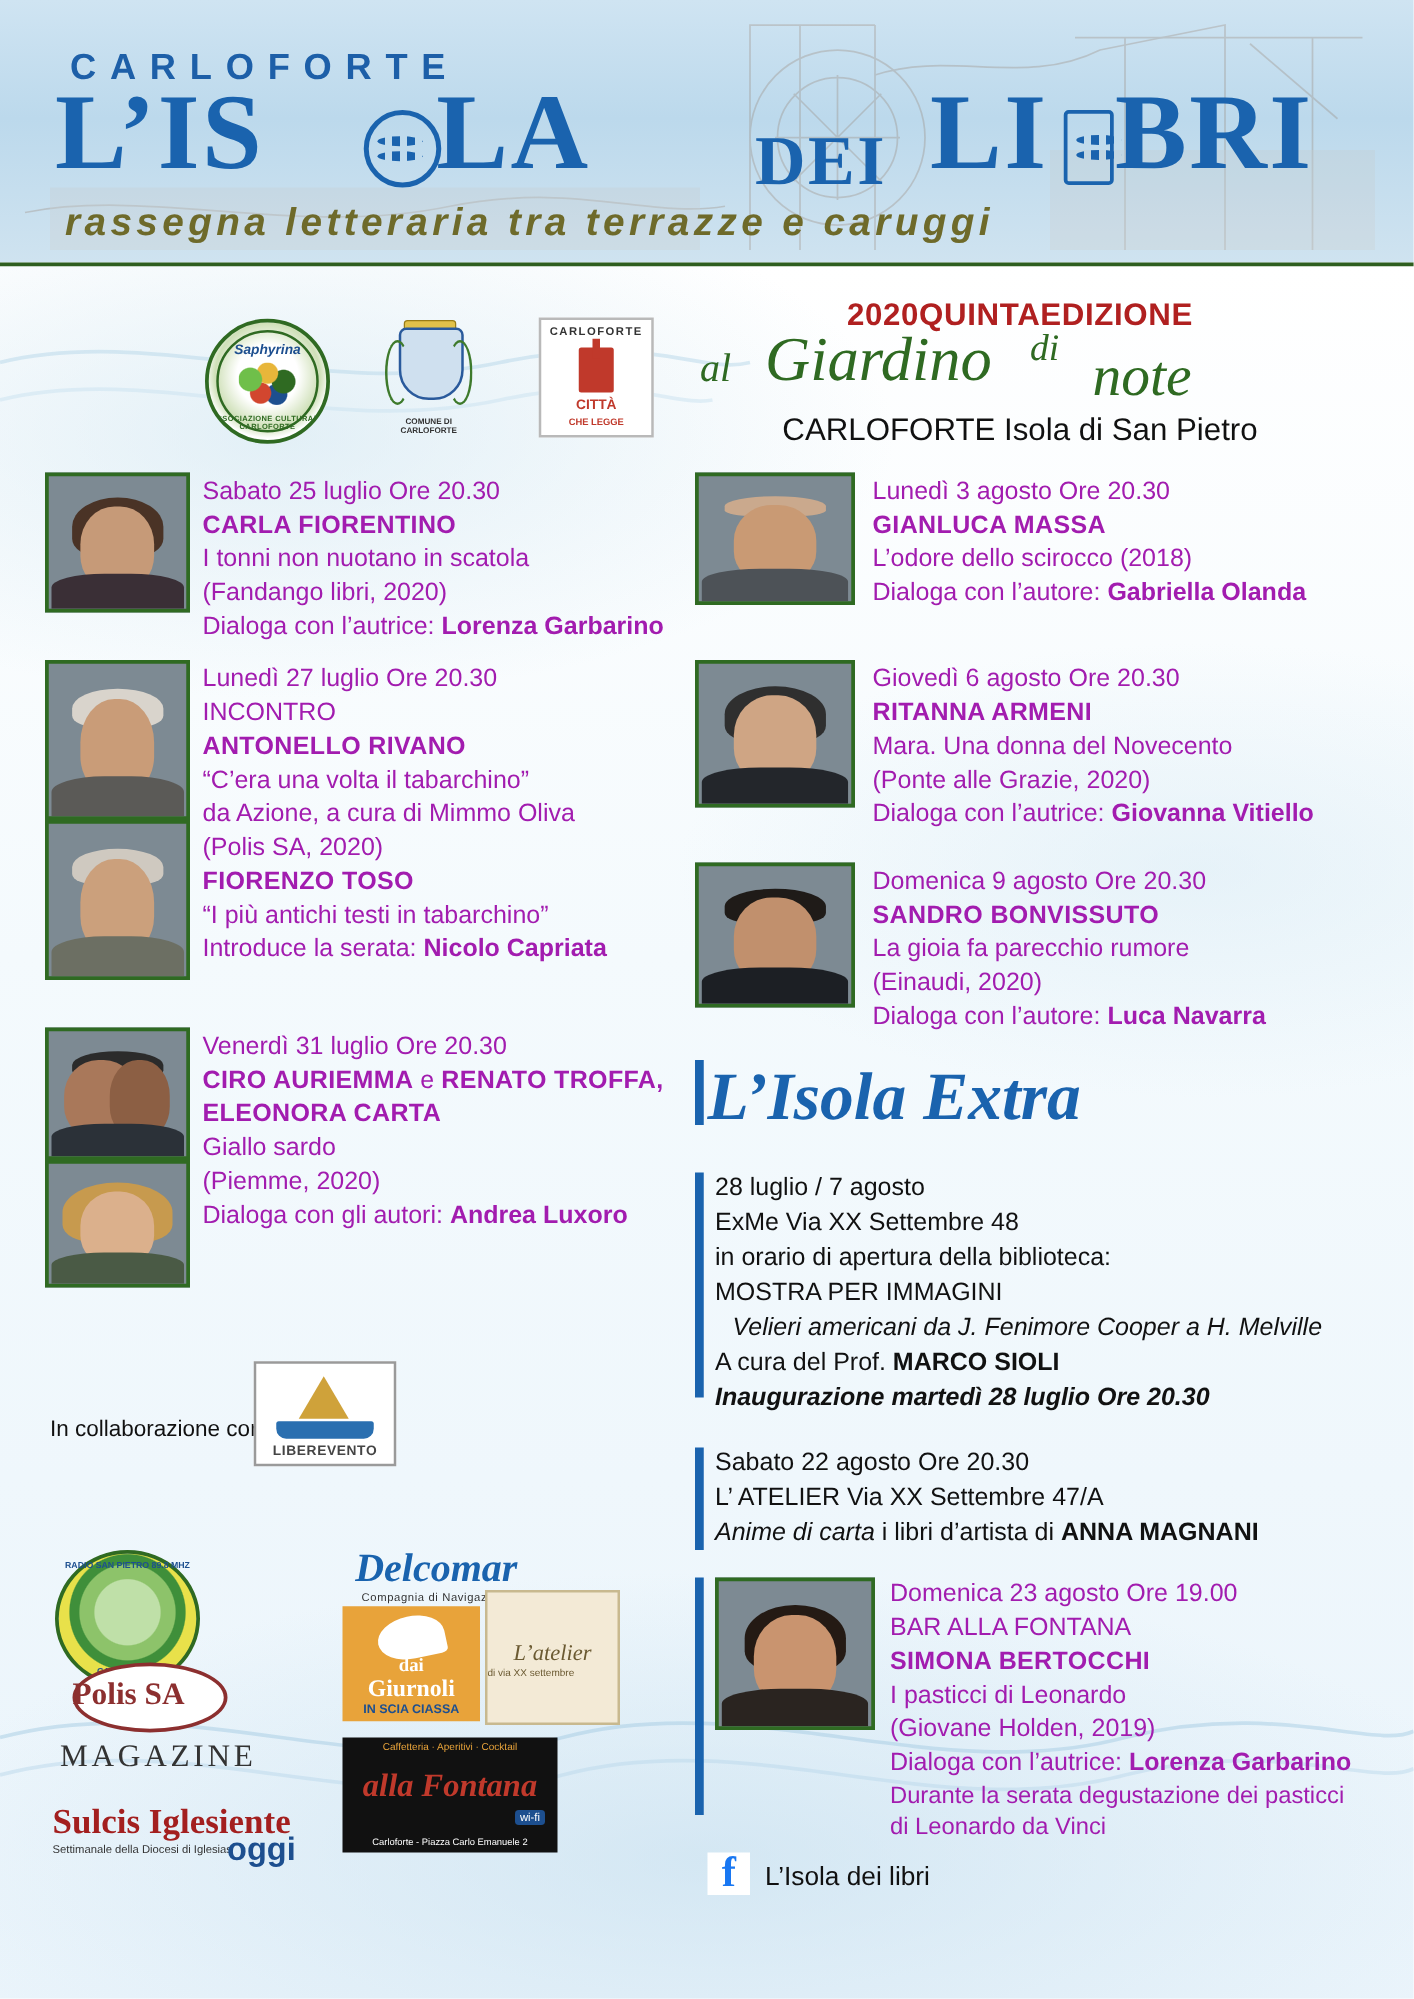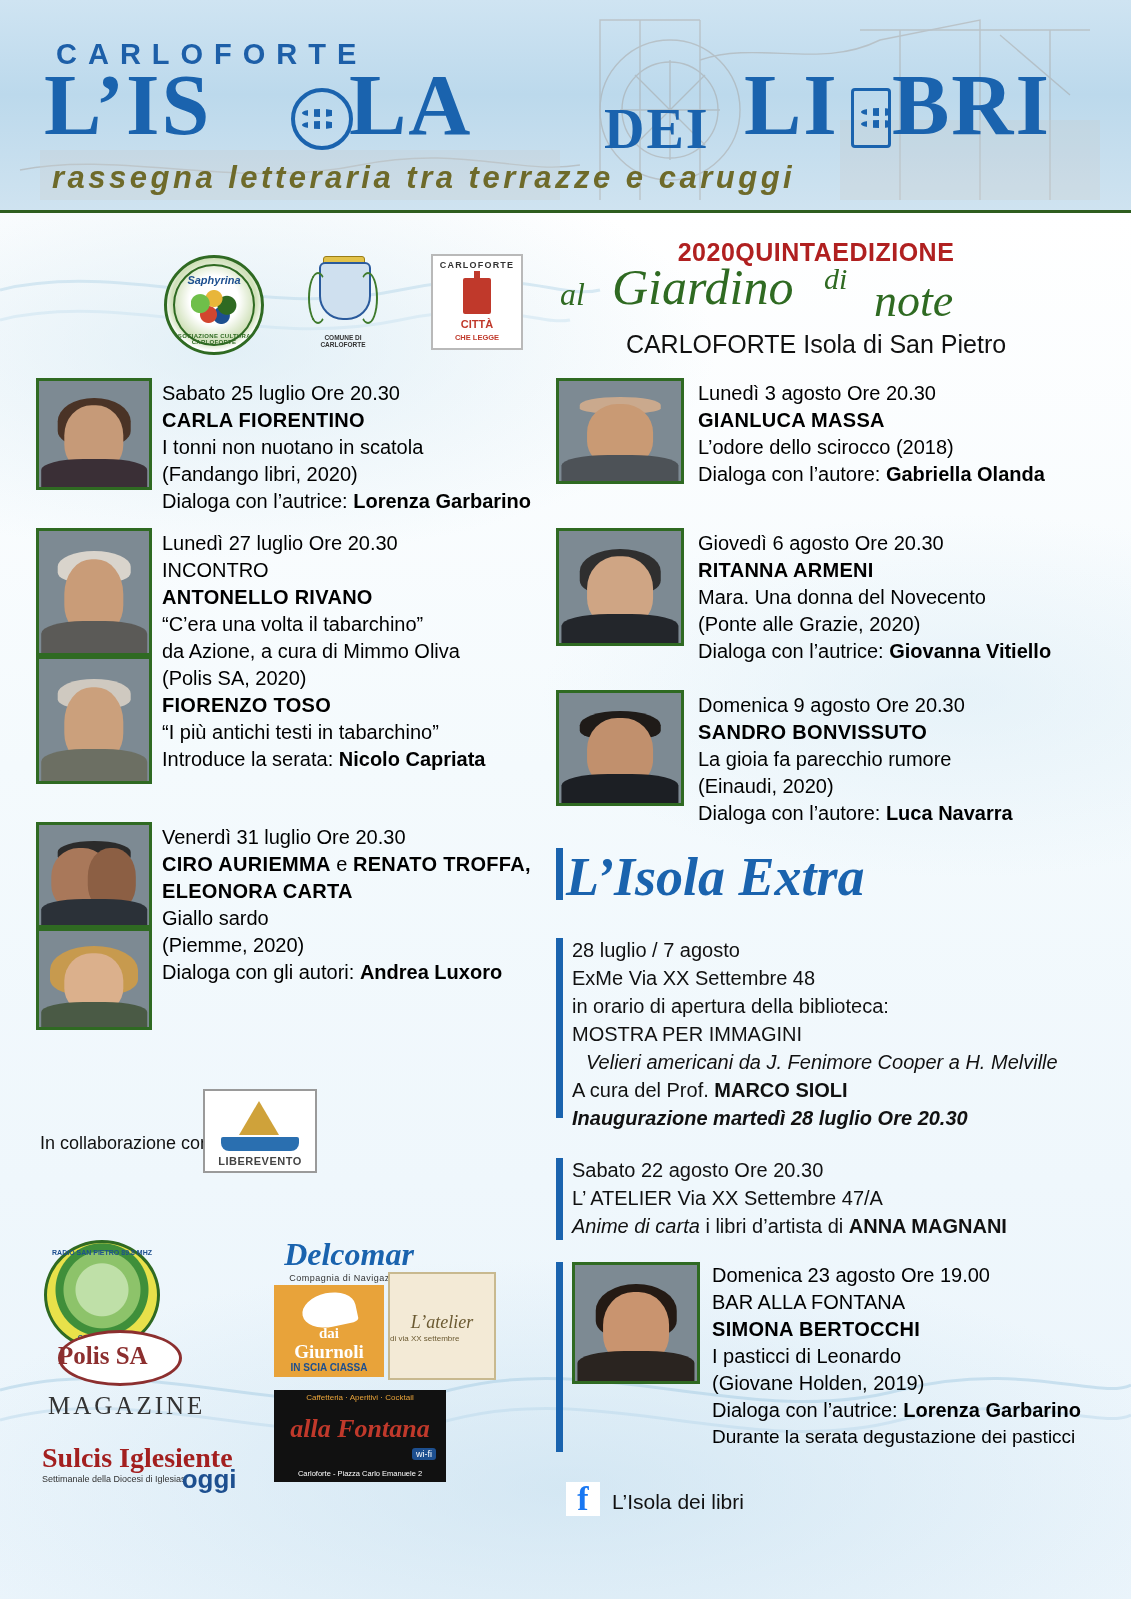--- a/index.html
+++ b/index.html
@@ -164,21 +164,21 @@
     background:#b08a6b;
   }
   .photo .hair{
     position:absolute;left:50%;top:16%;transform:translateX(-50%);
     width:66%;height:44%;border-radius:50% 50% 30% 30%;background:#3a2a20;
   }
   .photo .body{
     position:absolute;left:50%;bottom:0;transform:translateX(-50%);
     width:96%;height:26%;border-radius:40% 40% 0 0;background:#2b3138;
   }
-  .ev-text{position:absolute;font-size:20px;line-height:27px;color:#000000;}
+  .ev-text{position:absolute;font-size:20px;line-height:27px;color:#a21caf;}
   .ev-text .b{font-weight:bold;}
   .ev-text .i{}
   .ev-text .caps{font-weight:bold;letter-spacing:.3px;}
   
   .extra-title{
     position:absolute;left:566px;top:846px;z-index:3;
     font-family:"Liberation Serif",serif;font-style:italic;font-weight:bold;
     font-size:54px;color:#1a63ae;
   }
   .bar{
@@ -461,20 +461,21 @@
   </div>
   <div class="ev-text" style="left:140px;top:0px;width:400px">
     <div>Domenica 23 agosto Ore 19.00</div>
     <div>BAR ALLA FONTANA</div>
     <div class="caps">SIMONA BERTOCCHI</div>
     <div class="i">I pasticci di Leonardo</div>
     <div>(Giovane Holden, 2019)</div>
     <div><span>Dialoga con l’autrice:</span>
       <span class="b">Lorenza Garbarino</span></div>
     <div style="font-size:19px;line-height:25px"><span>Durante la serata degustazione dei </span><span class="i">pasticci</span></div>
+    <div style="font-size:19px;line-height:25px">di Leonardo da Vinci</div>
   </div>
 </div>
 
 <div class="collab">In collaborazione con</div>
 <div class="liberevento">
   <div class="tri"></div>
   <div class="bk"></div>
   <div class="lbl">LIBEREVENTO</div>
 </div>
 

